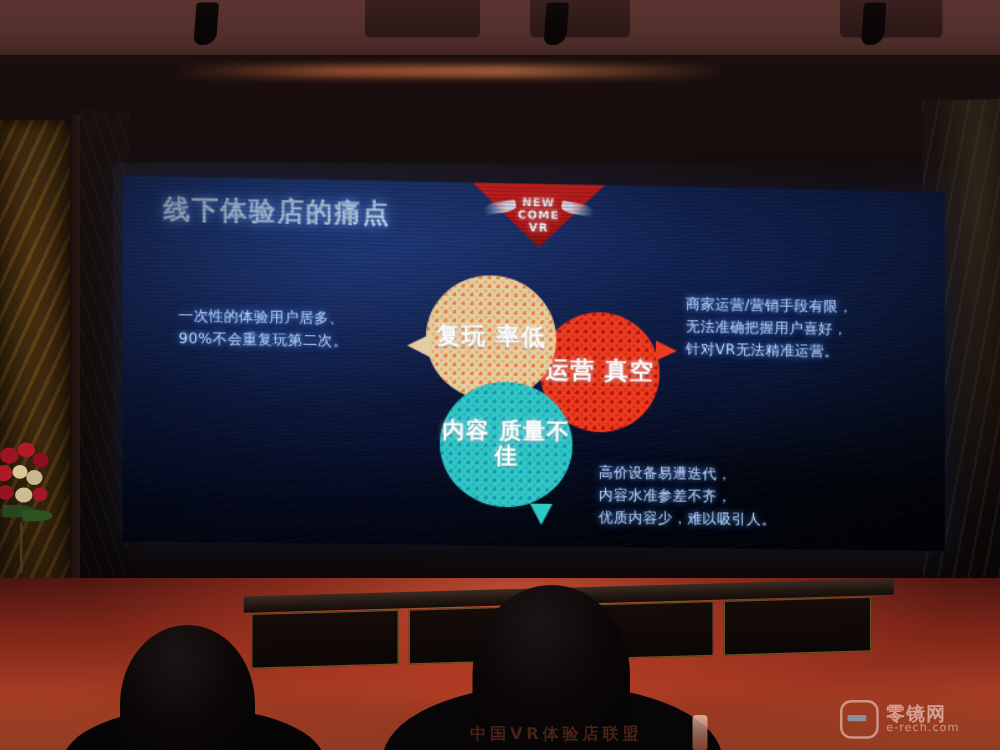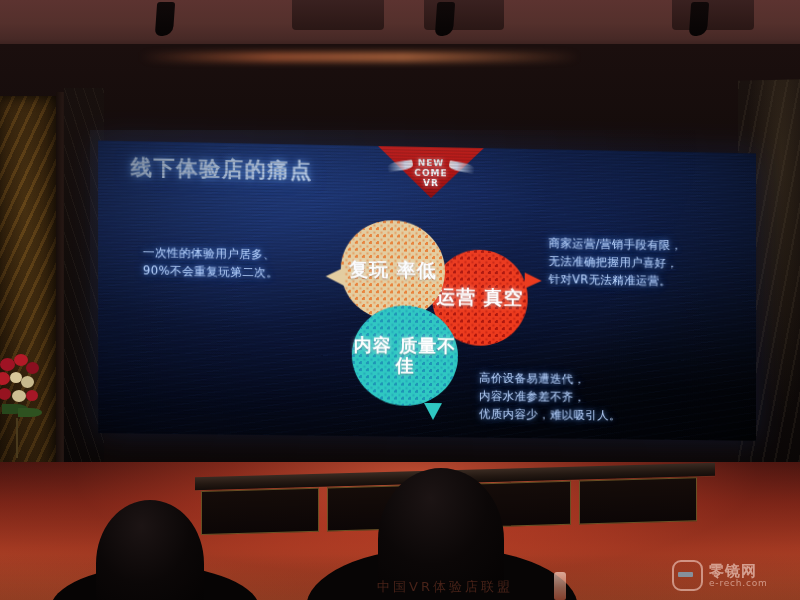--- a/index.html
+++ b/index.html
@@ -116,21 +116,21 @@
     left: 378px; top: 468px; width: 126px; height: 116px;
     border-radius: 50% 50% 0 0 / 62% 62% 0 0;
   }
   .shoulder-b {
     position: absolute; left: 306px; top: 548px; width: 272px; height: 60px;
     background: #070505; border-radius: 48% 48% 0 0 / 100% 100% 0 0;
   }
   .shirt-text {
     position: absolute; left: 330px; top: 578px; width: 230px;
     text-align: center; font-size: 13px; color: rgba(124,58,40,0.55);
-    letter-spacing: 3px; white-space: nowrap; overflow: hidden;
+    letter-spacing: 3px; white-space: nowrap; overflow: hidden; font-weight: bold;
   }
   .water-bottle {
     position: absolute; left: 554px; top: 572px; width: 12px; height: 28px;
     background: linear-gradient(180deg, rgba(245,210,195,0.72) 0%, rgba(226,150,124,0.62) 55%, rgba(196,92,64,0.66) 100%);
     border-radius: 3px 3px 2px 2px;
   }
 
   
   .screen-wrap {
     position: absolute; left: 101px; top: 147px;

